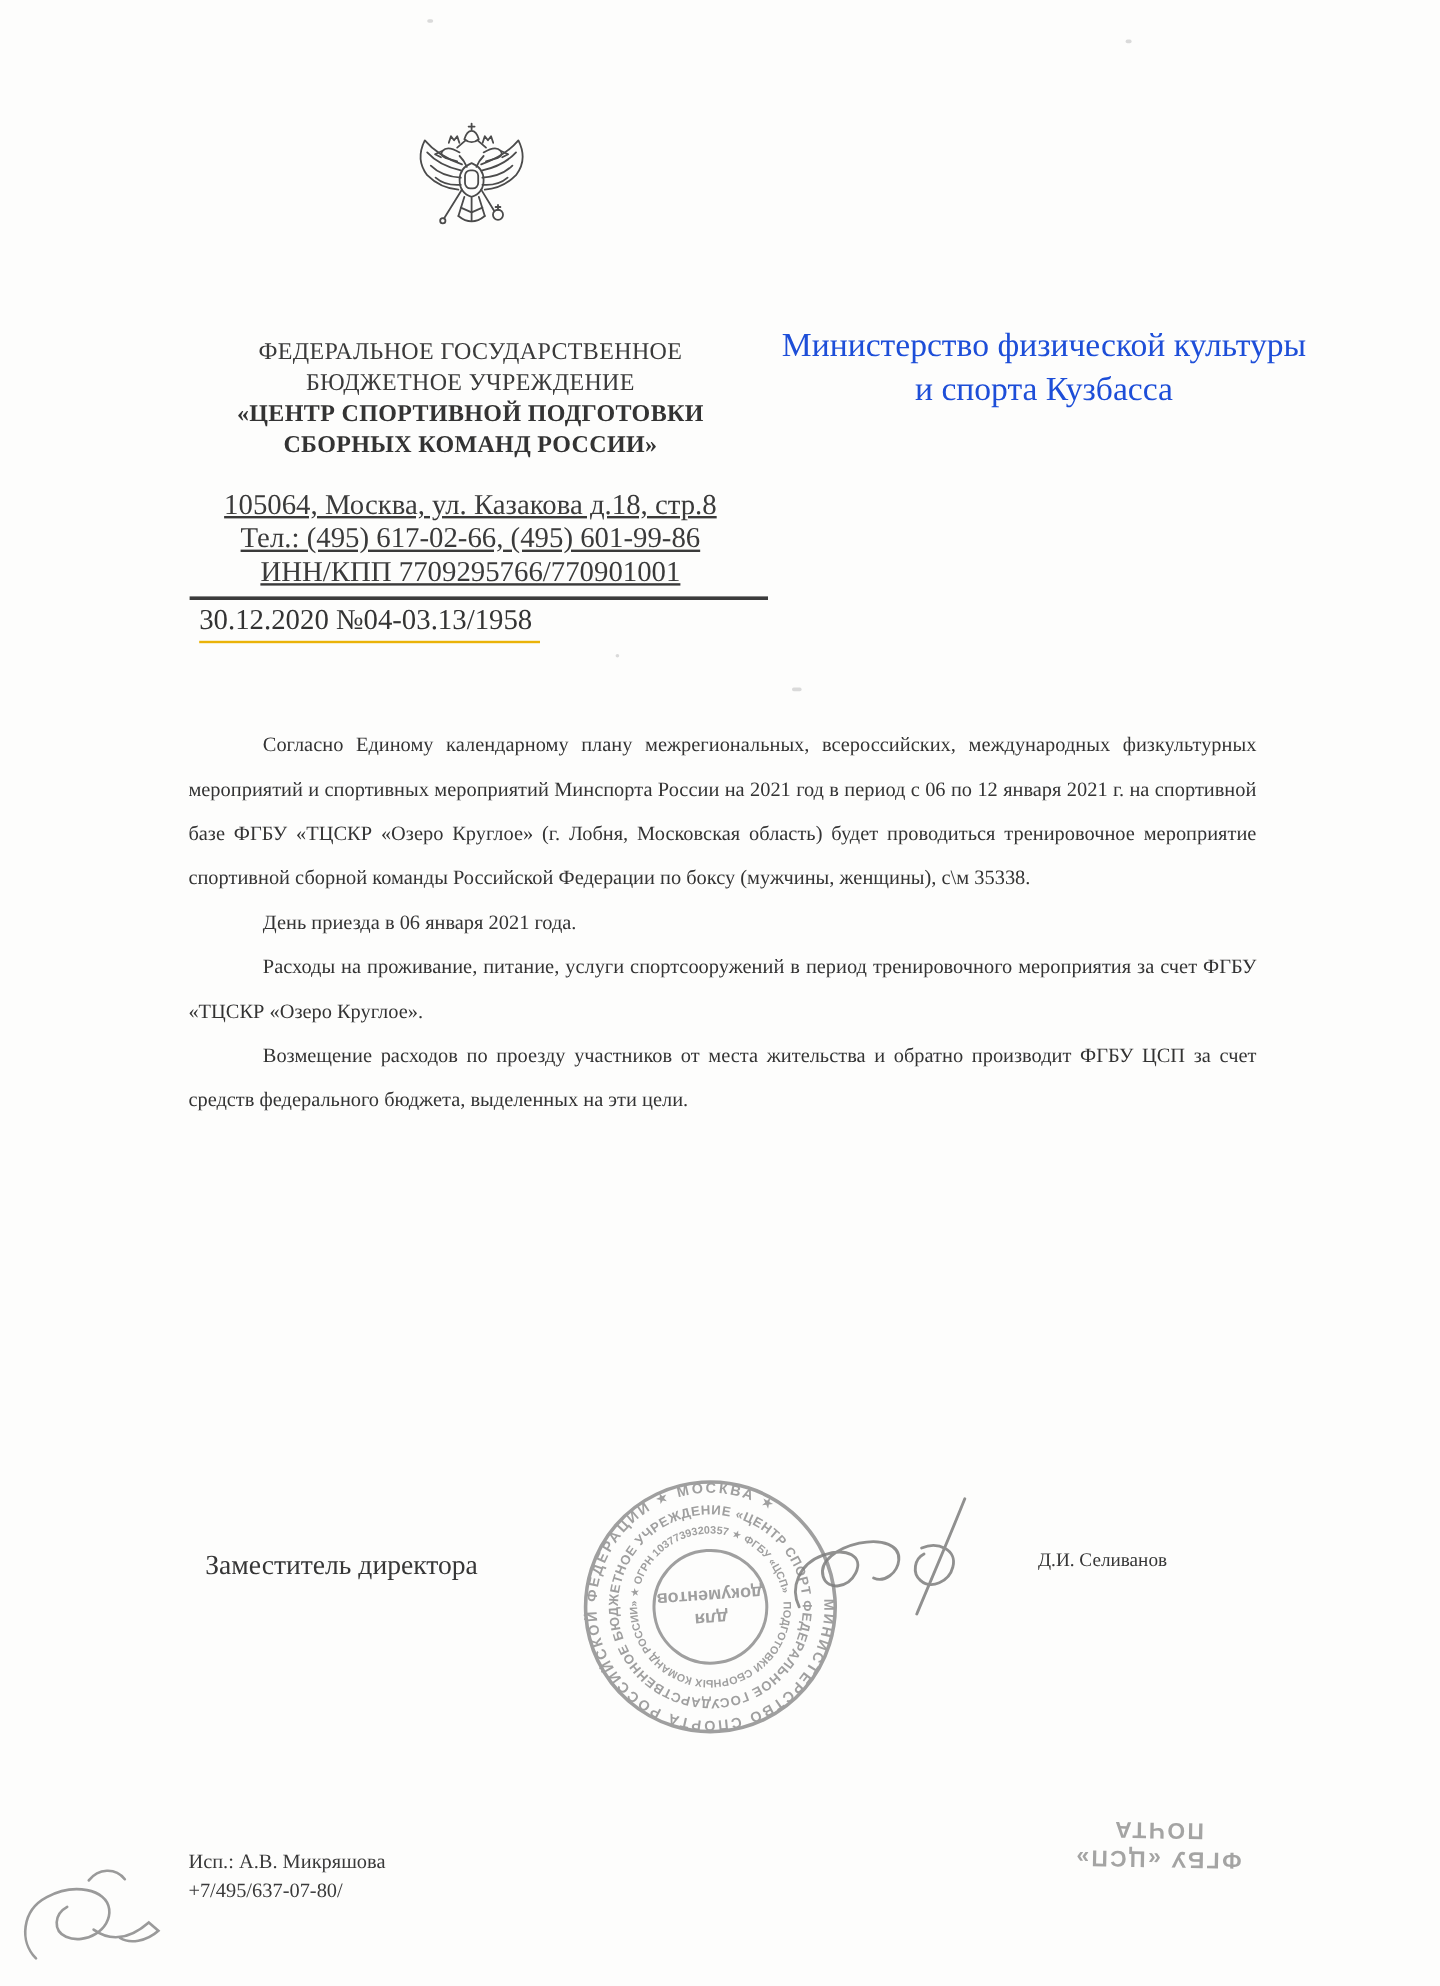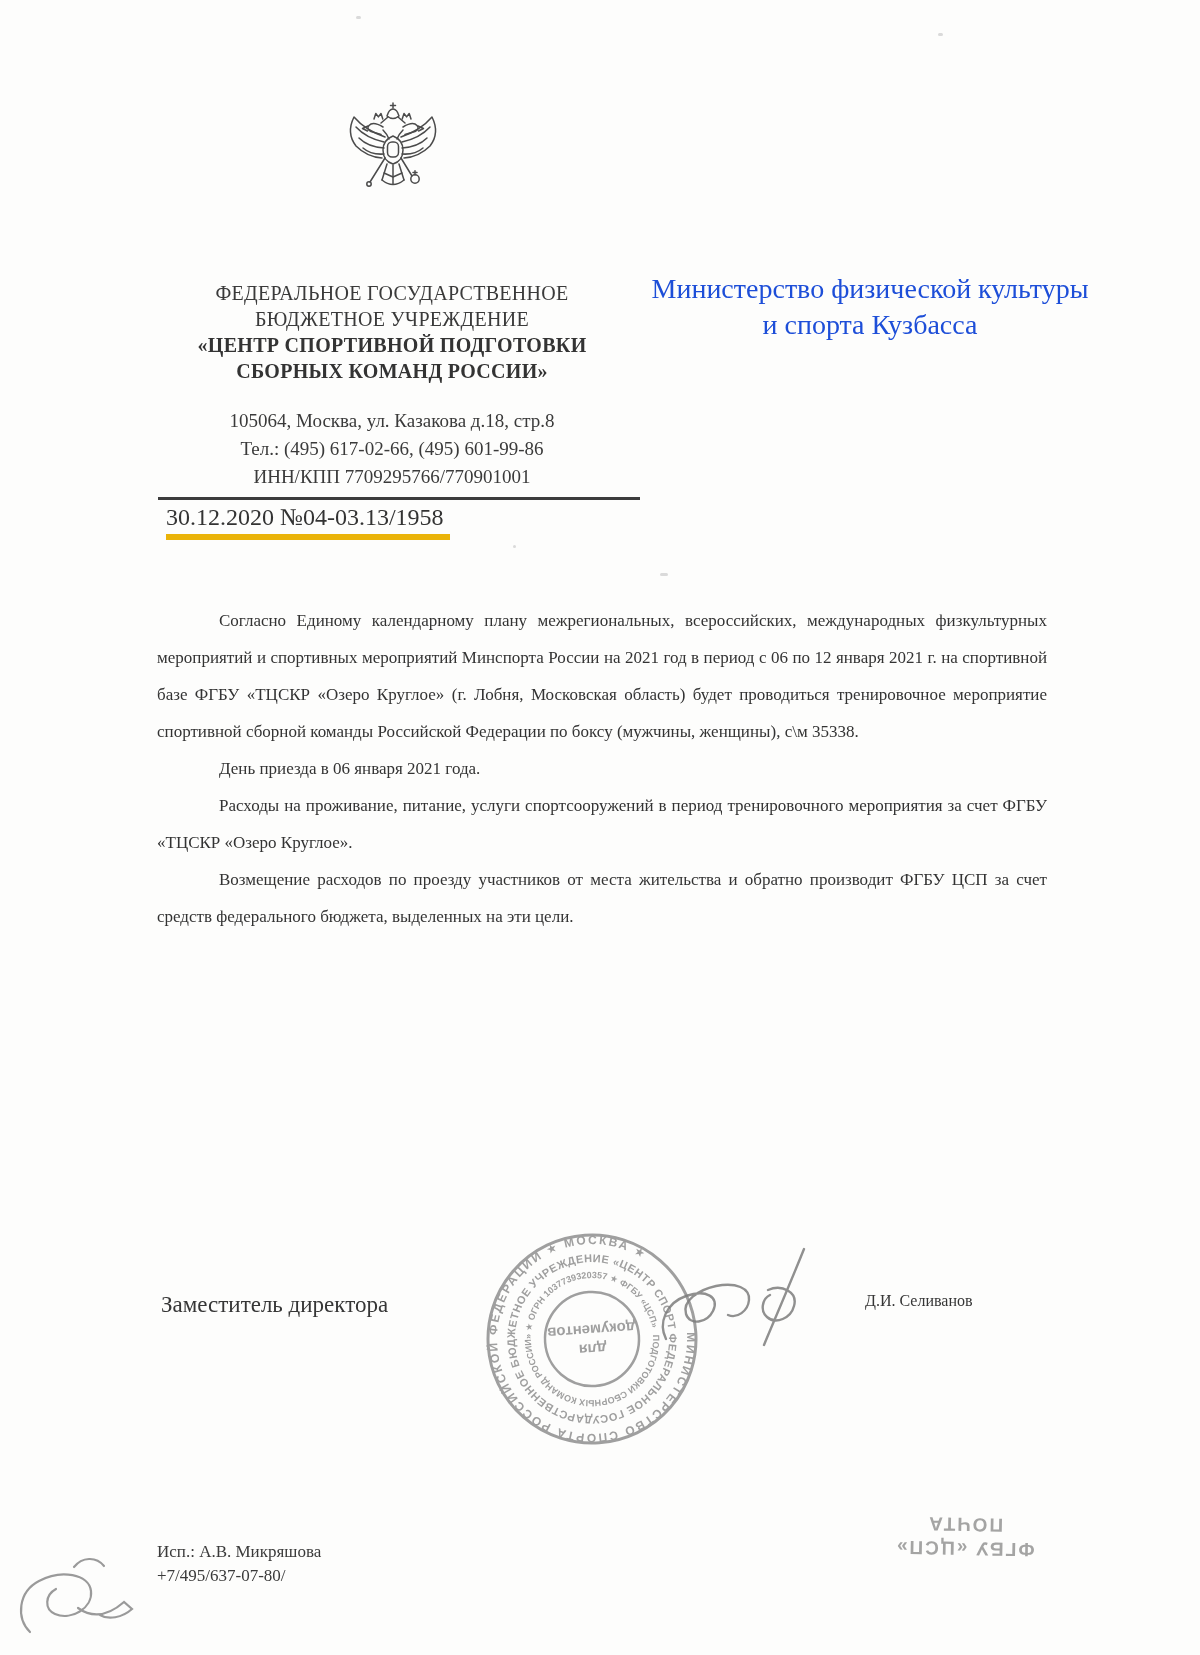--- a/index.html
+++ b/index.html
@@ -21,49 +21,49 @@
     font-weight:bold;font-size:20px;line-height:25px;letter-spacing:.5px;
     color:#333;
   }
   .orgname{
     left:152px;top:280px;width:480px;
     font-size:20px;line-height:26px;letter-spacing:.3px;color:#3a3a3a;
   }
   .orgname .b{font-weight:bold;color:#333;}
   .contacts{
     left:152px;top:407px;width:480px;
-    font-size:19px;line-height:28px;color:#3a3a3a;
+    font-size:24px;line-height:28px;color:#3a3a3a;text-decoration:underline;
   }
   .rule{
     left:158px;top:497px;width:482px;height:3px;background:#3c3c3c;
   }
   .refline{
     left:166px;top:504px;
     font-size:24px;color:#333;
   }
   .refline span{
-    display:inline-block;border-bottom:6px solid #eab308;padding:0 6px 3px 0;
+    display:inline-block;border-bottom:2px solid #eab308;padding:0 6px 3px 0;
   }
 
   
   .recipient{
     left:640px;top:271px;width:460px;
     font-size:28px;line-height:36px;color:#1d4ed8;
   }
 
   
   .letterbody{
     left:157px;top:602px;width:890px;
     font-size:17px;line-height:37px;
     text-align:justify;color:#333;
   }
   .letterbody p{margin:0;text-indent:62px;}
 
   
-  .signoff-pos{left:161px;top:1292px;font-size:23px;color:#363636;}
+  .signoff-pos{left:171px;top:1292px;font-size:23px;color:#363636;}
   .signoff-name{left:865px;top:1292px;font-size:16px;color:#363636;}
 
   
   .stamp{
     left:457px;top:1204px;width:270px;height:270px;
     transform:rotate(176deg);
     opacity:.78;
   }
   .stamp text{
     font-family:"Liberation Sans","DejaVu Sans",sans-serif;

